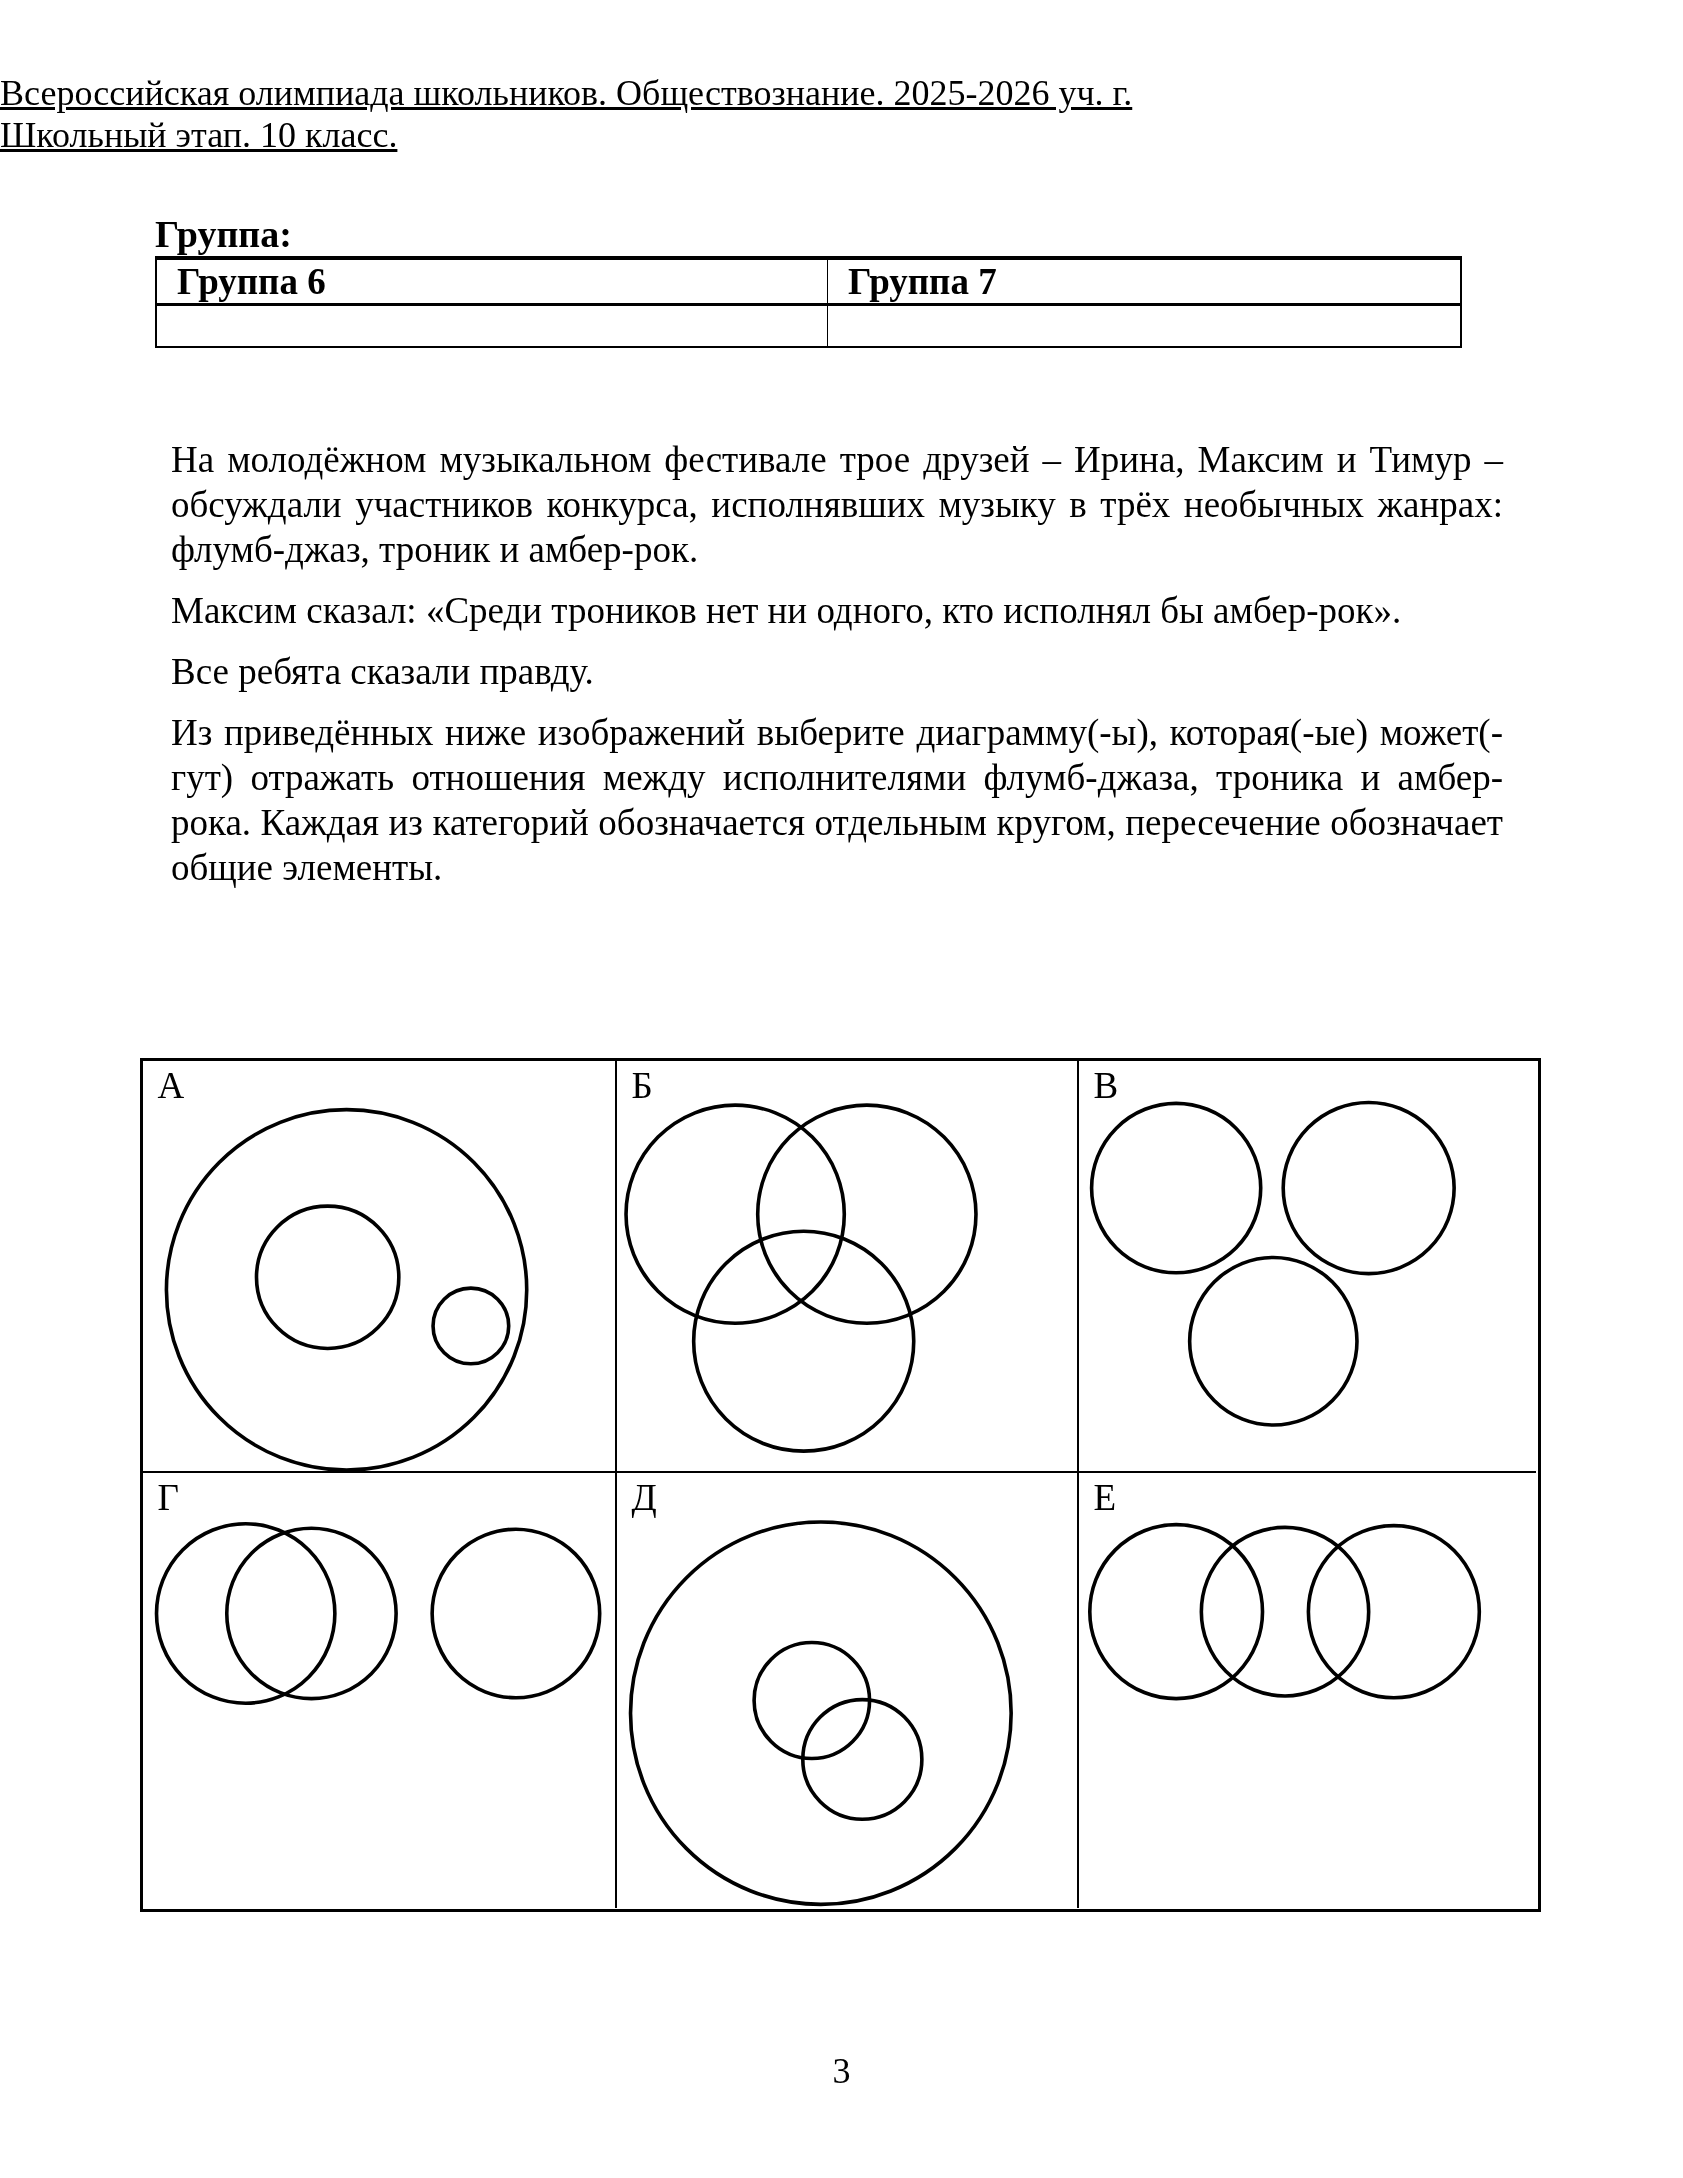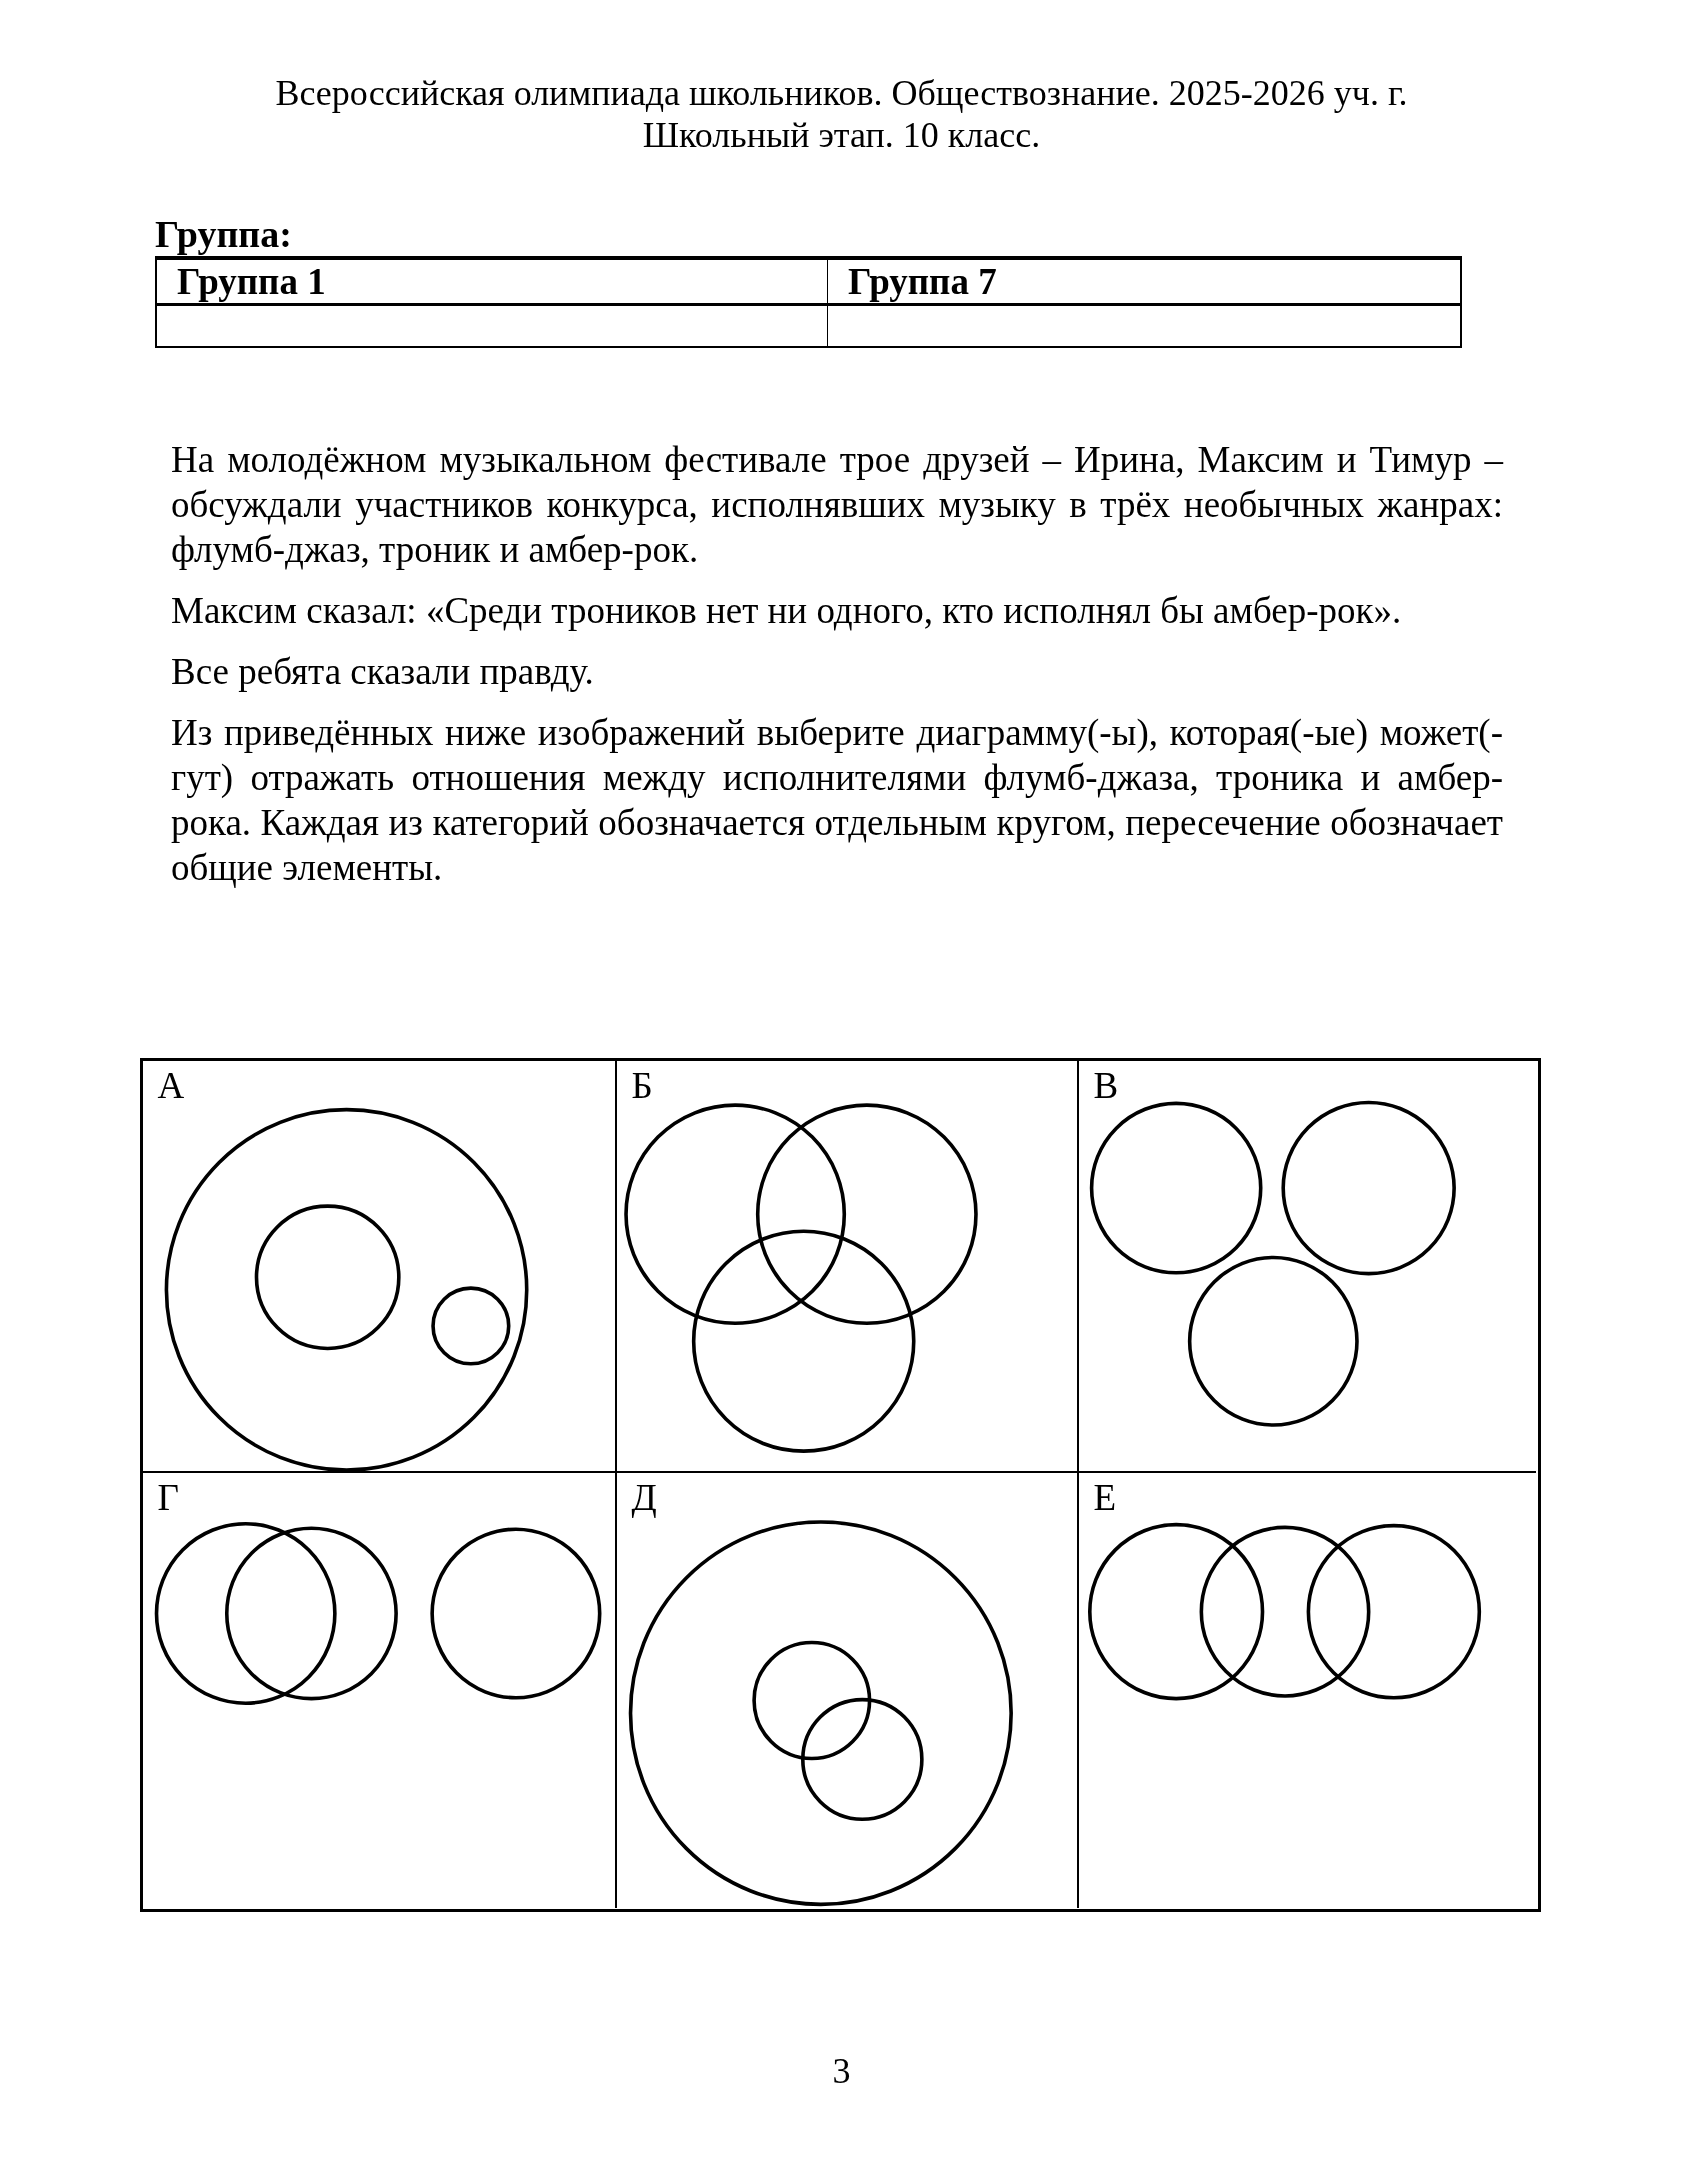--- a/index.html
+++ b/index.html
@@ -7,22 +7,21 @@
     width: 1683px; height: 2178px;
     background: #ffffff;
     position: relative;
     overflow: hidden;
     font-family: "Liberation Serif", "DejaVu Serif", serif;
     color: #000000;
   }
   
   .doc-header {
     position: absolute; top: 72px; left: 0; right: 0;
-    text-align: center;
-    font-size: 36px; line-height: 42px;
+    font-size: 36px; line-height: 42px; text-decoration: underline;
   }
   
   .answer-label {
     position: absolute; left: 155px; top: 212px;
     font-size: 38px; font-weight: bold;
   }
   .answer-table {
     position: absolute; left: 155px; top: 256px;
     width: 1307px;
     border-collapse: collapse; table-layout: fixed;
@@ -80,21 +79,21 @@
 <div class="doc-header">
   <div>Всероссийская олимпиада школьников. Обществознание. 2025-2026 уч. г.</div>
   <div>Школьный этап. 10 класс.</div>
 </div>
 
 <div class="answer-label">Группа:</div>
 
 <table class="answer-table">
   <tbody>
       <tr class="hdr">
-    <td class="c1">Группа 1</td>
+    <td class="c1">Группа 6</td>
     <td class="c2">Группа 7</td>
   </tr>
   <tr class="body">
     <td class="c1"></td>
     <td class="c2"></td>
   </tr>
 </tbody>
   </table>
 
 <div class="task-block">

